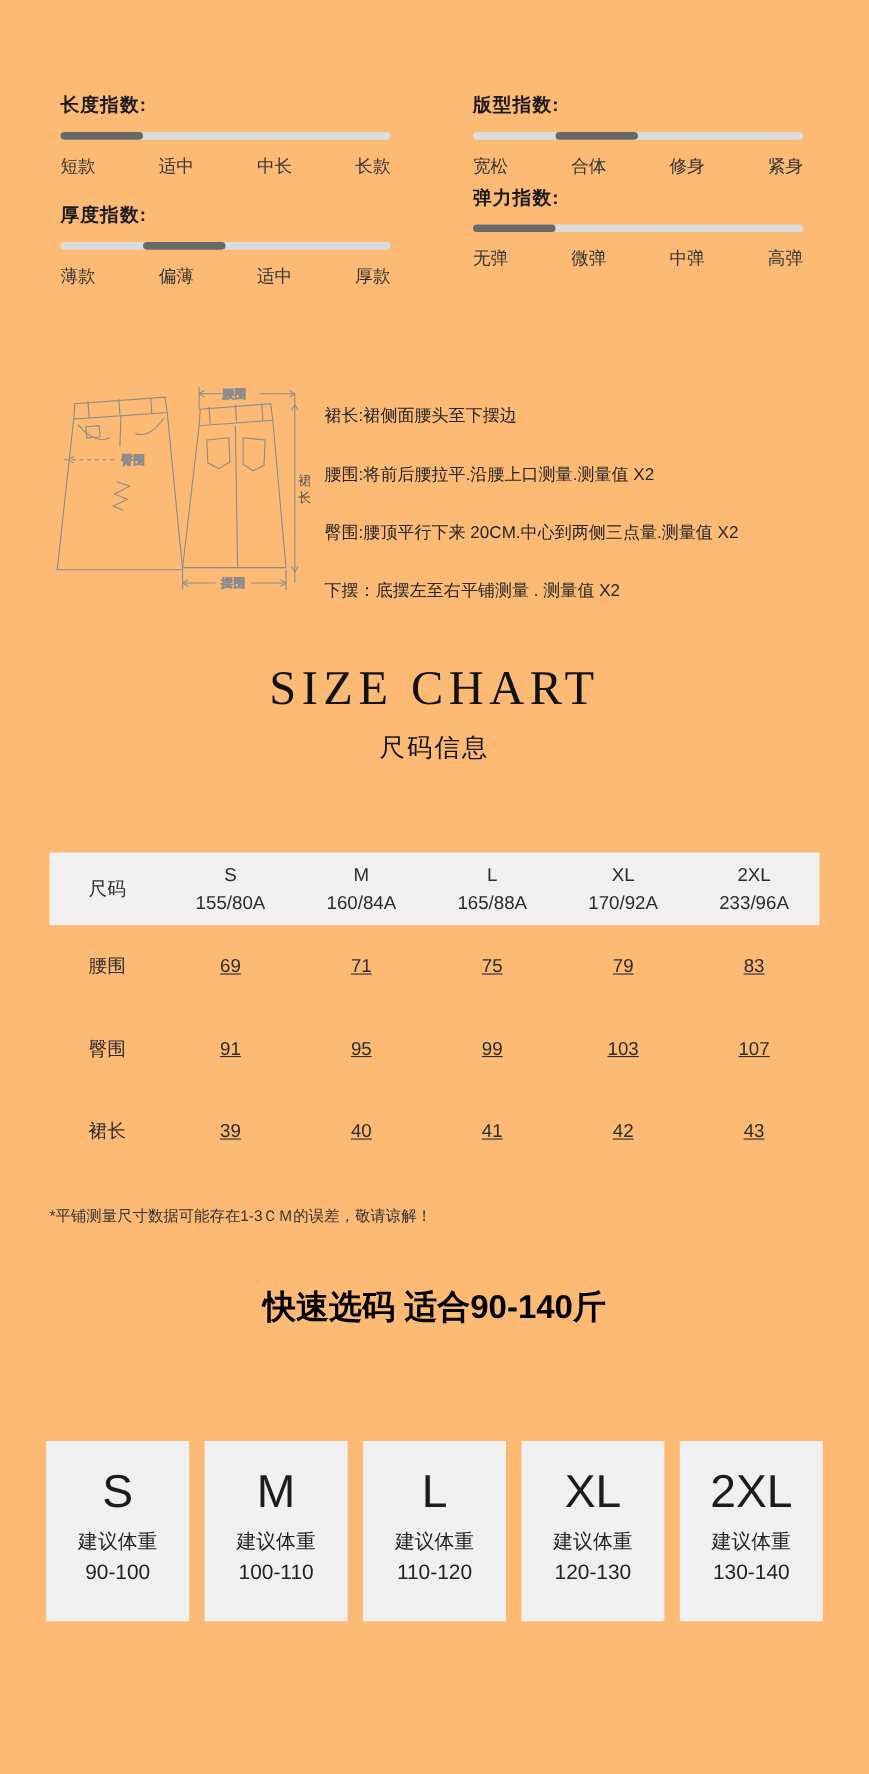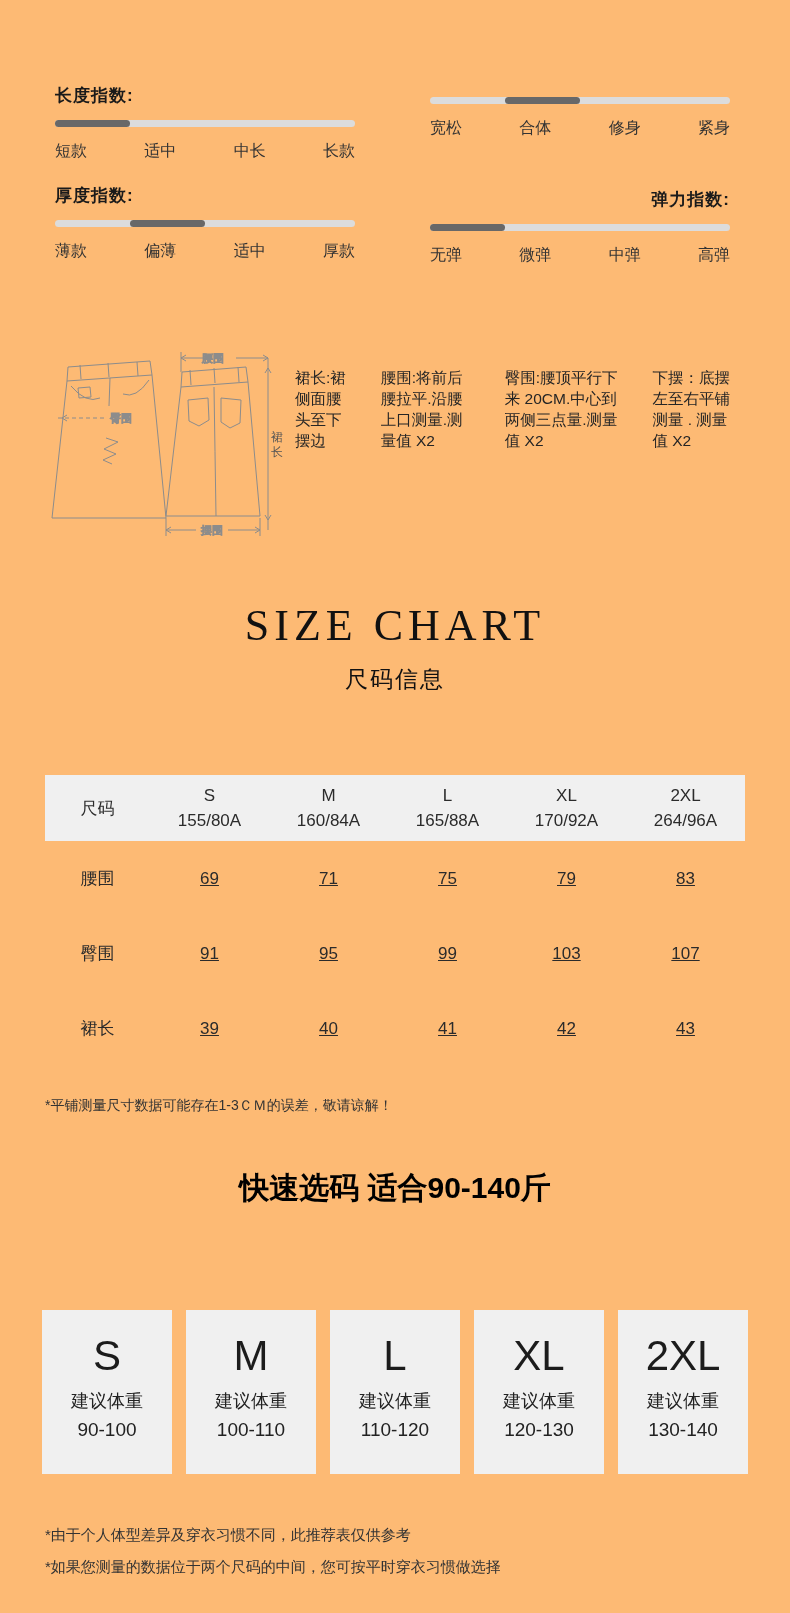--- a/index.html
+++ b/index.html
@@ -14,21 +14,21 @@
   .index-fill  { height:7px; width:25%; border-radius:4px; background:#686868; }
   .seg-0 { margin-left:0; } .seg-1 { margin-left:25%; }
   .index-labels { margin-top:14px; display:flex; justify-content:space-between; font-size:16px; color:#333; }
 
   
   .diagram-svg { position:absolute; left:48px; top:342px; }
   .diagram-svg text { font-size:11px; fill:#555; font-family:"Liberation Sans","DejaVu Sans",sans-serif; }
   .vlabel { position:absolute; left:271px; top:430px; width:15px; font-size:12px; line-height:1.25;
             color:#555; word-break:break-all; }
   .measure-notes { position:absolute; left:295px; top:368px; width:440px; display:flex;
-                   gap:32px; font-size:15.5px; color:#252525; }
+                   flex-direction:column; gap:32px; font-size:15.5px; color:#252525; }
 
   
   .sc-title-en { position:absolute; top:600px; width:100%; text-align:center;
                  font-family:"Liberation Serif","DejaVu Serif",serif; font-size:44px;
                  letter-spacing:5px; color:#111; font-weight:normal; }
   .sc-title-cn { position:absolute; top:664px; width:100%; text-align:center;
                  font-size:23px; letter-spacing:2px; color:#111;font-family:Liberation Serif, serif; }
 
   .size-table { position:absolute; left:45px; top:775px; width:700px; font-size:17px; color:#2b2b2b; }
   .st-header { display:flex; background:#f0f0f0; height:66px; align-items:center; }
@@ -64,20 +64,21 @@
     </div>
     <div class="index-labels">
       <span>短款</span>
       <span>适中</span>
       <span>中长</span>
       <span>长款</span>
     </div>
   </div>
 
   <div class="index-item" style="left:430px; top:84px;">
+    <div class="index-title">版型指数:</div>
     <div class="index-track">
       <div class="index-fill seg-1"></div>
     </div>
     <div class="index-labels">
       <span>宽松</span>
       <span>合体</span>
       <span>修身</span>
       <span>紧身</span>
     </div>
   </div>
@@ -88,21 +89,21 @@
       <div class="index-fill seg-1"></div>
     </div>
     <div class="index-labels">
       <span>薄款</span>
       <span>偏薄</span>
       <span>适中</span>
       <span>厚款</span>
     </div>
   </div>
 
-  <div class="index-item" style="left:430px; top:188px;text-align:right;">
+  <div class="index-item" style="left:430px; top:168px;">
     <div class="index-title">弹力指数:</div>
     <div class="index-track">
       <div class="index-fill seg-0"></div>
     </div>
     <div class="index-labels">
       <span>无弹</span>
       <span>微弹</span>
       <span>中弹</span>
       <span>高弹</span>
     </div>
@@ -178,21 +179,21 @@
       <div class="st-col">
         <div>L</div>
         <div>165/88A</div>
       </div>
       <div class="st-col">
         <div>XL</div>
         <div>170/92A</div>
       </div>
       <div class="st-col">
         <div>2XL</div>
-        <div>264/96A</div>
+        <div>233/96A</div>
       </div>
     </div>
 
     <div class="st-row">
       <div class="st-rowlabel">腰围</div>
       <div class="st-cell">69</div>
       <div class="st-cell">71</div>
       <div class="st-cell">75</div>
       <div class="st-cell">79</div>
       <div class="st-cell">83</div>
@@ -240,18 +241,14 @@
       <div class="qp-weight-label">建议体重</div>
       <div class="qp-range">120-130</div>
     </div>
     <div class="qp-box">
       <div class="qp-size">2XL</div>
       <div class="qp-weight-label">建议体重</div>
       <div class="qp-range">130-140</div>
     </div>
   </div>
 
-  <div class="footer-notes">
-    <div>*由于个人体型差异及穿衣习惯不同，此推荐表仅供参考</div>
-    <div>*如果您测量的数据位于两个尺码的中间，您可按平时穿衣习惯做选择</div>
-  </div>
 
 </div>
 
 </body></html>

